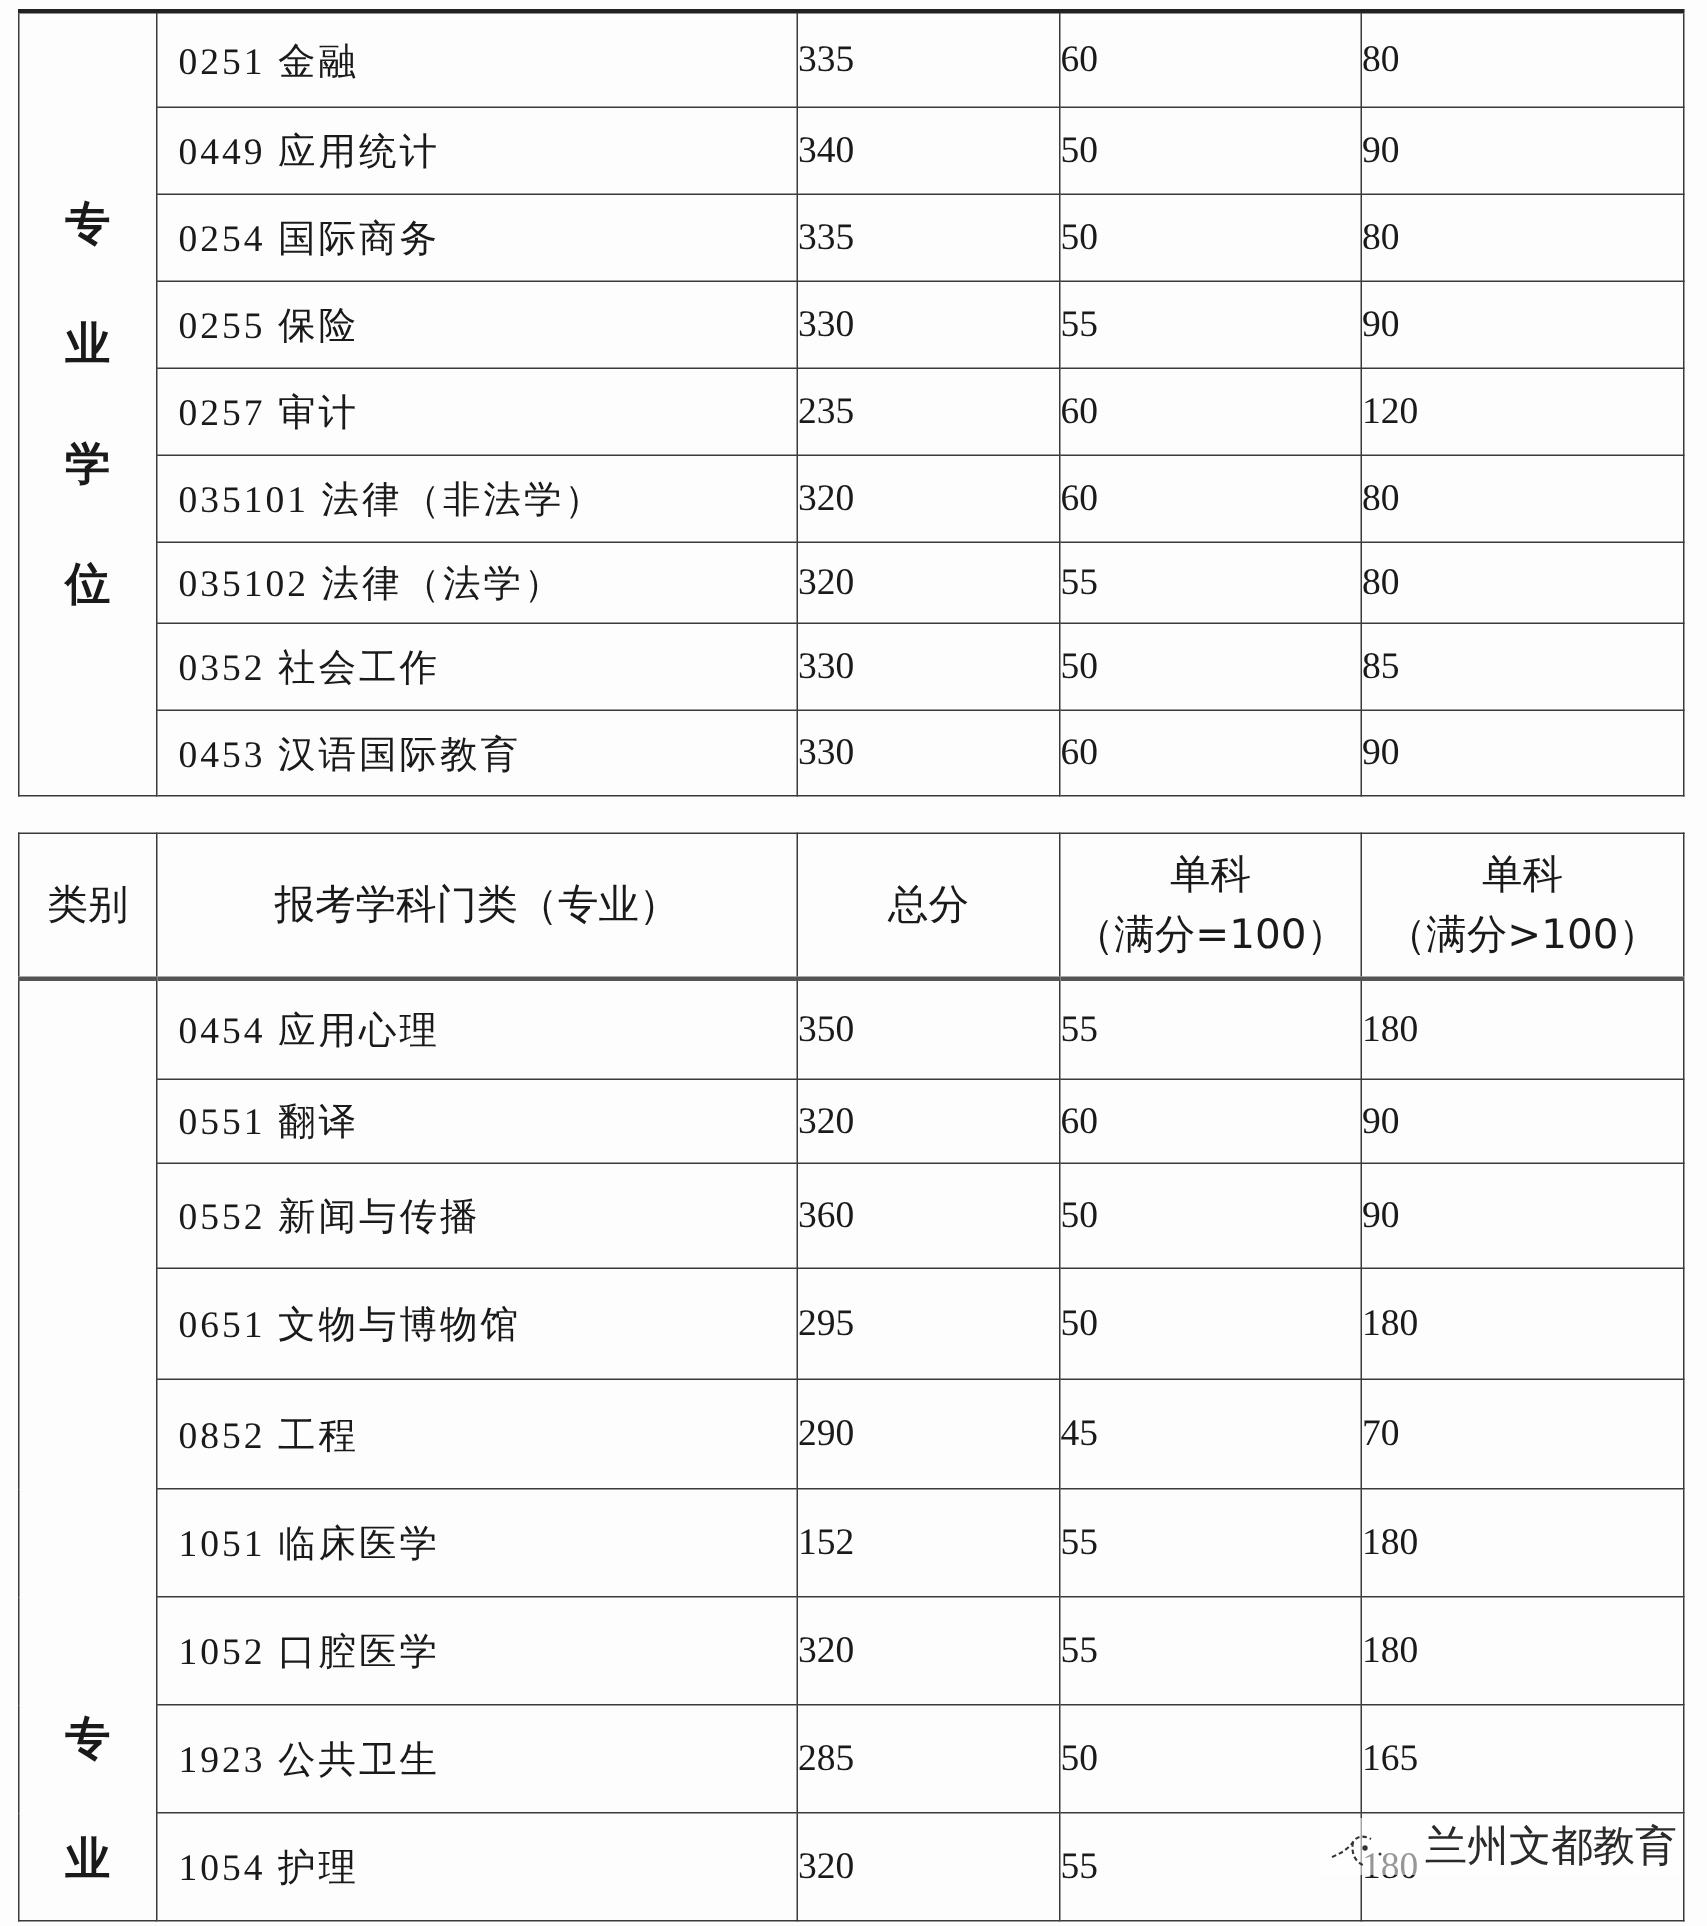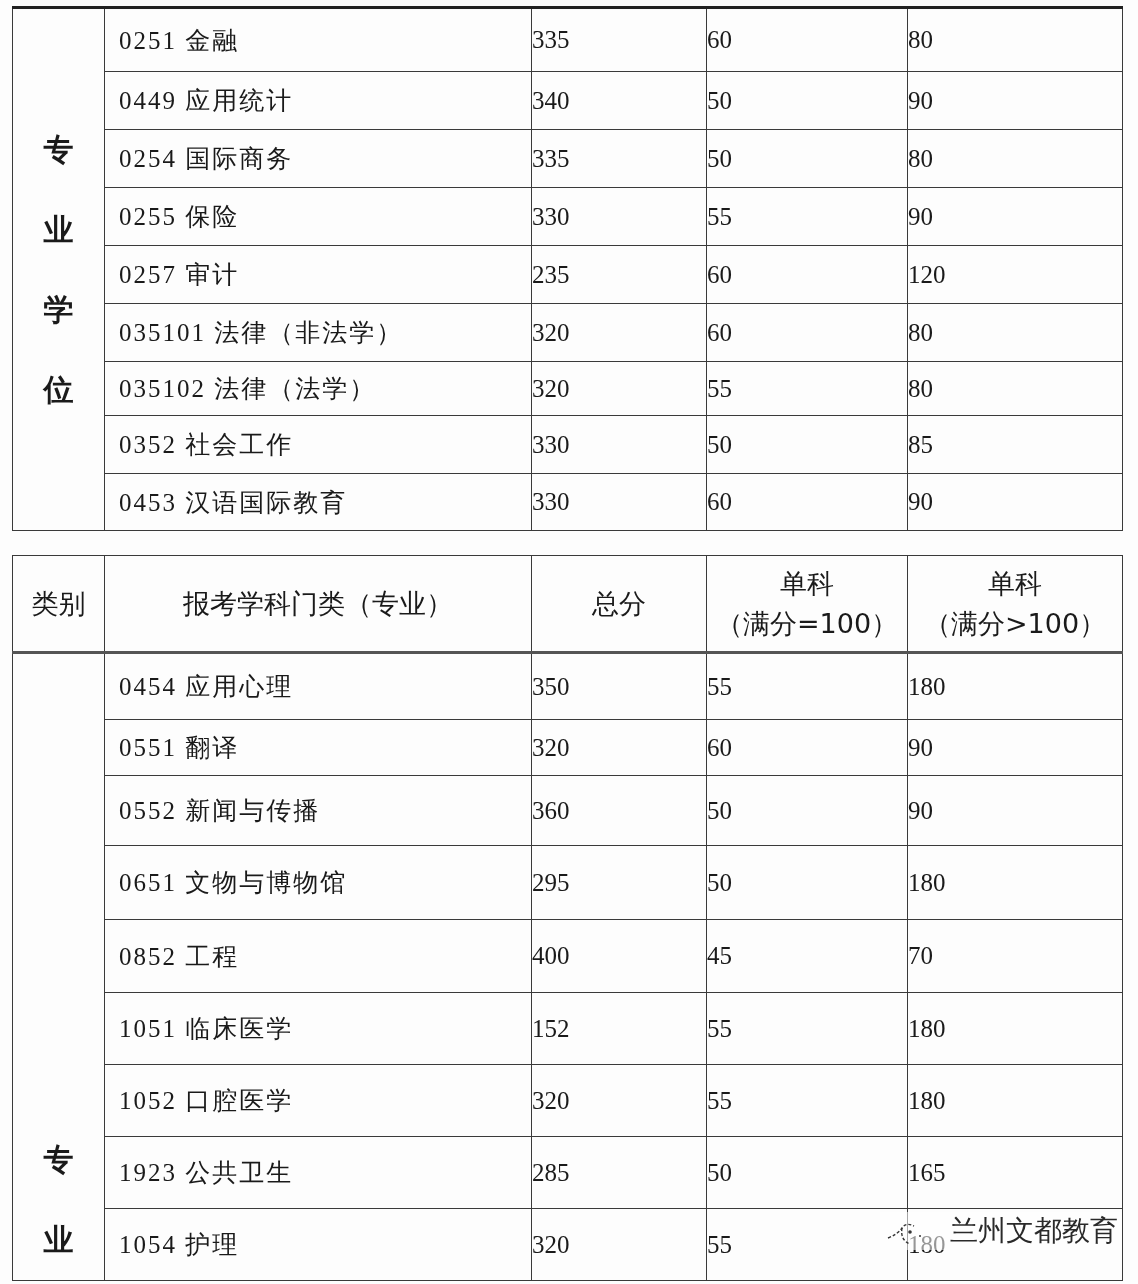--- a/index.html
+++ b/index.html
@@ -147,21 +147,21 @@
       <td class="num">90</td>
     </tr>
     <tr style="height:74px">
       <td class="major">0651 文物与博物馆</td>
       <td class="num">295</td>
       <td class="num">50</td>
       <td class="num">180</td>
     </tr>
     <tr style="height:73px">
       <td class="major">0852 工程</td>
-      <td class="num">400</td>
+      <td class="num">290</td>
       <td class="num">45</td>
       <td class="num">70</td>
     </tr>
     <tr style="height:72px">
       <td class="major">1051 临床医学</td>
       <td class="num">152</td>
       <td class="num">55</td>
       <td class="num">180</td>
     </tr>
     <tr style="height:72px">

